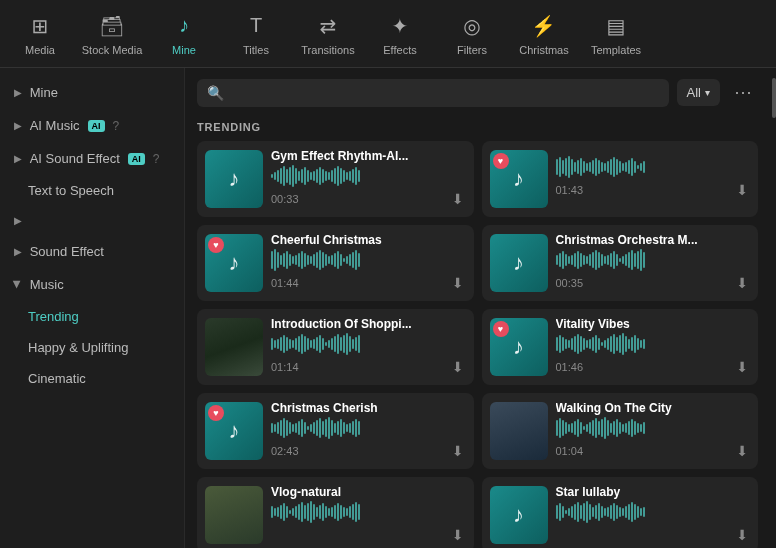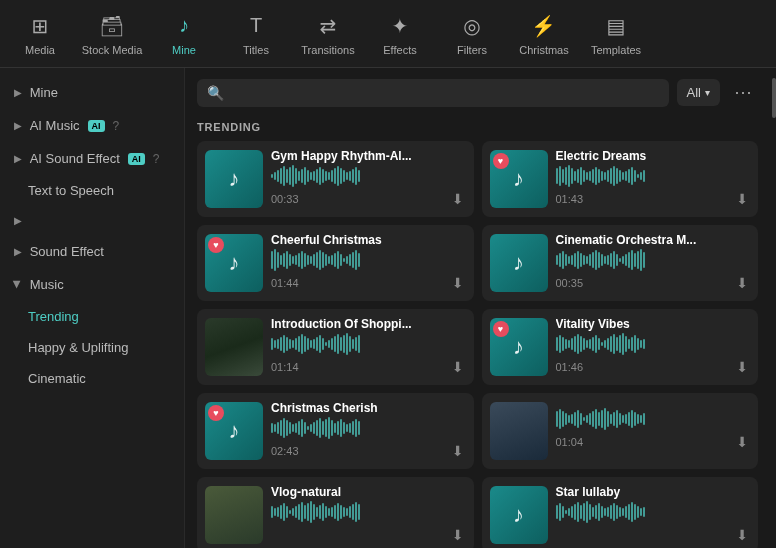--- a/index.html
+++ b/index.html
@@ -392,21 +392,21 @@
 
     <div class="section-label">TRENDING</div>
 
     <div class="music-grid">
 
     <div class="music-card">
           <div class="thumb thumb-bg-teal">
             <span class="thumb-music-icon">♪</span>
           </div>
           <div class="card-info">
-            <div class="card-title">Gym Happy Rhythm-Al...</div>
+            <div class="card-title">Gym Effect Rhythm-Al...</div>
             <div class="waveform">
               <div class="waveform-bar" style="height: 4px;"></div>
               <div class="waveform-bar" style="height: 8px;"></div>
               <div class="waveform-bar" style="height: 12px;"></div>
               <div class="waveform-bar" style="height: 16px;"></div>
               <div class="waveform-bar" style="height: 20px;"></div>
               <div class="waveform-bar" style="height: 14px;"></div>
               <div class="waveform-bar" style="height: 18px;"></div>
               <div class="waveform-bar" style="height: 22px;"></div>
               <div class="waveform-bar" style="height: 16px;"></div>
@@ -437,21 +437,20 @@
               <button class="download-btn">⬇</button>
             </div>
           </div>
         </div>
         <div class="music-card">
           <div class="thumb thumb-bg-teal">
             <span class="thumb-music-icon">♪</span>
             <div class="heart-badge">♥</div>
           </div>
           <div class="card-info">
-            <div class="card-title">Electric Dreams</div>
             <div class="waveform">
               <div class="waveform-bar" style="height: 16px;"></div>
               <div class="waveform-bar" style="height: 20px;"></div>
               <div class="waveform-bar" style="height: 14px;"></div>
               <div class="waveform-bar" style="height: 18px;"></div>
               <div class="waveform-bar" style="height: 22px;"></div>
               <div class="waveform-bar" style="height: 16px;"></div>
               <div class="waveform-bar" style="height: 10px;"></div>
               <div class="waveform-bar" style="height: 14px;"></div>
               <div class="waveform-bar" style="height: 18px;"></div>
@@ -526,21 +525,21 @@
               <span class="card-duration">01:44</span>
               <button class="download-btn">⬇</button>
             </div>
           </div>
         </div>
         <div class="music-card">
           <div class="thumb thumb-bg-teal">
             <span class="thumb-music-icon">♪</span>
           </div>
           <div class="card-info">
-            <div class="card-title">Cinematic Orchestra M...</div>
+            <div class="card-title">Christmas Orchestra M...</div>
             <div class="waveform">
               <div class="waveform-bar" style="height: 10px;"></div>
               <div class="waveform-bar" style="height: 14px;"></div>
               <div class="waveform-bar" style="height: 18px;"></div>
               <div class="waveform-bar" style="height: 12px;"></div>
               <div class="waveform-bar" style="height: 8px;"></div>
               <div class="waveform-bar" style="height: 10px;"></div>
               <div class="waveform-bar" style="height: 14px;"></div>
               <div class="waveform-bar" style="height: 18px;"></div>
               <div class="waveform-bar" style="height: 14px;"></div>
@@ -700,20 +699,21 @@
             </div>
             <div class="card-meta">
               <span class="card-duration">02:43</span>
               <button class="download-btn">⬇</button>
             </div>
           </div>
         </div>
         <div class="music-card">
           <div class="thumb" style="background: linear-gradient(160deg, #3a4a5a 0%, #1a2a3a 100%);"></div>
           <div class="card-info">
+            <div class="card-title">Walking On The City</div>
             <div class="waveform">
               <div class="waveform-bar" style="height: 16px;"></div>
               <div class="waveform-bar" style="height: 20px;"></div>
               <div class="waveform-bar" style="height: 16px;"></div>
               <div class="waveform-bar" style="height: 12px;"></div>
               <div class="waveform-bar" style="height: 8px;"></div>
               <div class="waveform-bar" style="height: 10px;"></div>
               <div class="waveform-bar" style="height: 14px;"></div>
               <div class="waveform-bar" style="height: 18px;"></div>
               <div class="waveform-bar" style="height: 12px;"></div>

